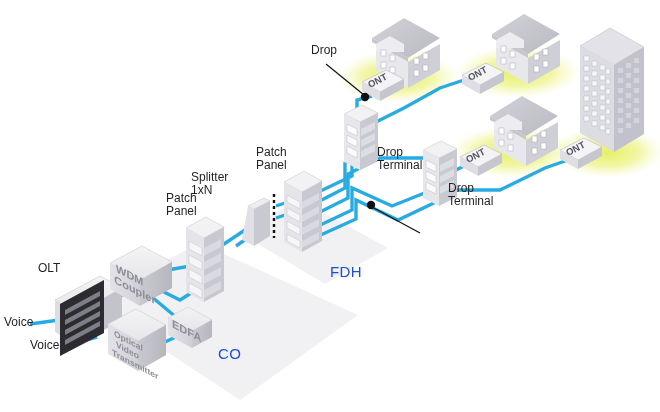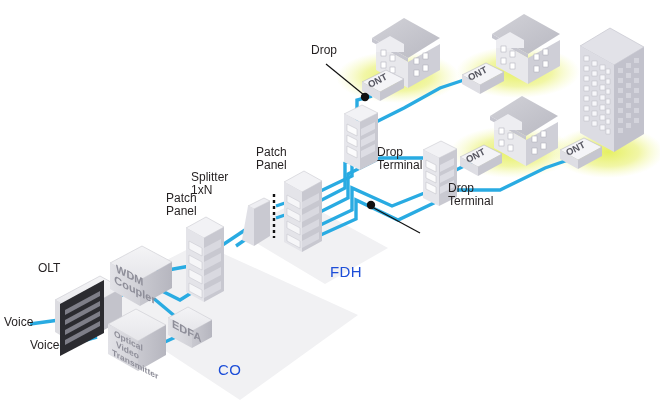--- a/index.html
+++ b/index.html
@@ -369,15 +369,15 @@
 Panel</div>
 
 <div class="lbl lbl-dark" style="left:377px;top:146px;">Drop
 Terminal</div>
 <div class="lbl lbl-dark" style="left:448px;top:182px;">Drop
 Terminal</div>
 
 <div class="lbl lbl-dark" style="left:311px;top:44px;">Drop</div>
 
 <div class="lbl lbl-zone" style="left:330px;top:264px;">FDH</div>
-<div class="lbl lbl-zone" style="left:218px;top:362px;">CO</div>
+<div class="lbl lbl-zone" style="left:218px;top:346px;">CO</div>
 
 </div>
 
 </body></html>

